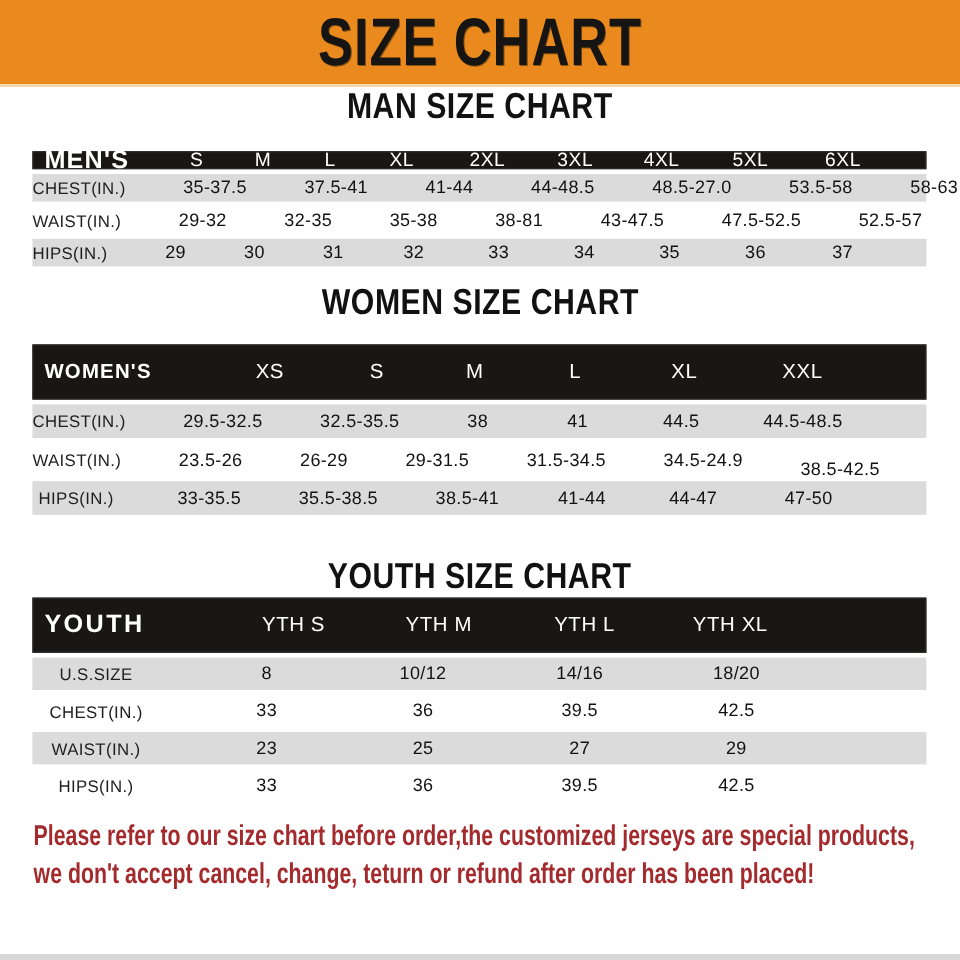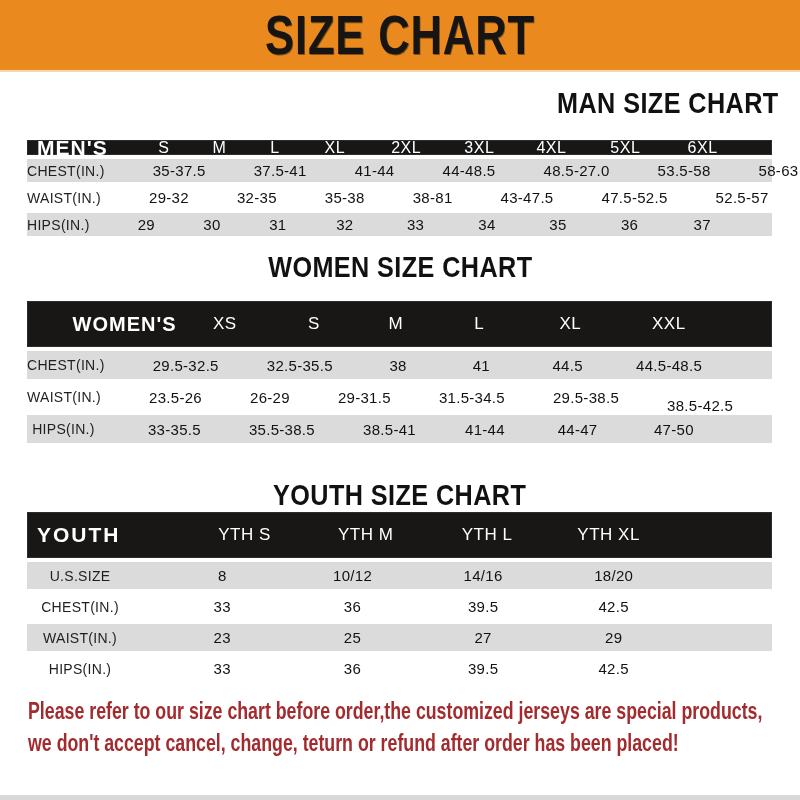--- a/index.html
+++ b/index.html
@@ -18,41 +18,41 @@
     font-size:56px;font-weight:800;color:#161514;line-height:1;
     transform:scaleX(0.78);letter-spacing:1px;white-space:nowrap;
     text-shadow:1px 1px 0 #8a5410;
   }
   
   .heading{margin:0;text-align:center;line-height:34px;height:34px;}
   .heading span{
     display:inline-block;font-size:30px;font-weight:800;color:#111;
     transform:scaleX(0.84);white-space:nowrap;letter-spacing:0.5px;
   }
-  .s0 .heading{margin-top:14px;text-align:right;}
+  .s0 .heading{}
   .s1 .heading{margin-top:14px;}
   .s2 .heading{margin-top:35px;}
   
   .sizetable{width:745px;margin-left:27px;}
   .s0 .sizetable{margin-top:20px;}
   .s1 .sizetable{margin-top:17px;}
   .s2 .sizetable{margin-top:0;}
   .tbar{
     display:flex;align-items:center;background:#181716;color:#fff;
     box-sizing:border-box;border:1px solid #2c2c2c;
   }
   .s0 .tbar{height:15px;}
   .s1 .tbar{height:46px;}
   .s2 .tbar{height:46px;}
   .tbar-label{
     font-weight:800;letter-spacing:1px;padding-left:9px;
     box-sizing:border-box;white-space:nowrap;
   }
   .s0 .tbar-label{font-size:21px;}
-  .s1 .tbar-label{font-size:20px;text-align:right;}
+  .s1 .tbar-label{font-size:17px;}
   .s2 .tbar-label{font-size:21px;letter-spacing:2px;}
   .tbar-size{
     text-align:center;box-sizing:border-box;font-size:16px;
     letter-spacing:0.5px;white-space:nowrap;
   }
   .s1 .tbar-size,.s2 .tbar-size{font-size:17px;}
   .trow{display:flex;align-items:center;margin-top:4px;gap:48px;}
   .s0 .trow{height:23px;}
   .s1 .trow{height:28px;}
   .s2 .trow{height:27px;}
@@ -162,21 +162,21 @@
         <div class="trow-value" style="width: 13%;">44.5</div>
         <div class="trow-value" style="width: 13.5%;">44.5-48.5</div>
         <div class="trow-value" style="width: 7%;"></div>
       </div>
       <div class="trow">
         <div class="trow-label" style="width: 20%;">WAIST(IN.)</div>
         <div class="trow-value" style="width: 13%;">23.5-26</div>
         <div class="trow-value" style="width: 11%;">26-29</div>
         <div class="trow-value" style="width: 11%;">29-31.5</div>
         <div class="trow-value" style="width: 11.5%;">31.5-34.5</div>
-        <div class="trow-value" style="width: 13%;">29.5-38.5</div>
+        <div class="trow-value" style="width: 13%;">34.5-24.9</div>
         <div class="trow-value" style="width: 13.5%; margin-top: 16px;">38.5-42.5</div>
         <div class="trow-value" style="width: 7%;"></div>
       </div>
       <div class="trow shaded">
         <div class="trow-label" style="width: 20%;">HIPS(IN.)</div>
         <div class="trow-value" style="width: 13%;">33-35.5</div>
         <div class="trow-value" style="width: 11%;">35.5-38.5</div>
         <div class="trow-value" style="width: 11%;">38.5-41</div>
         <div class="trow-value" style="width: 11.5%;">41-44</div>
         <div class="trow-value" style="width: 13%;">44-47</div>

